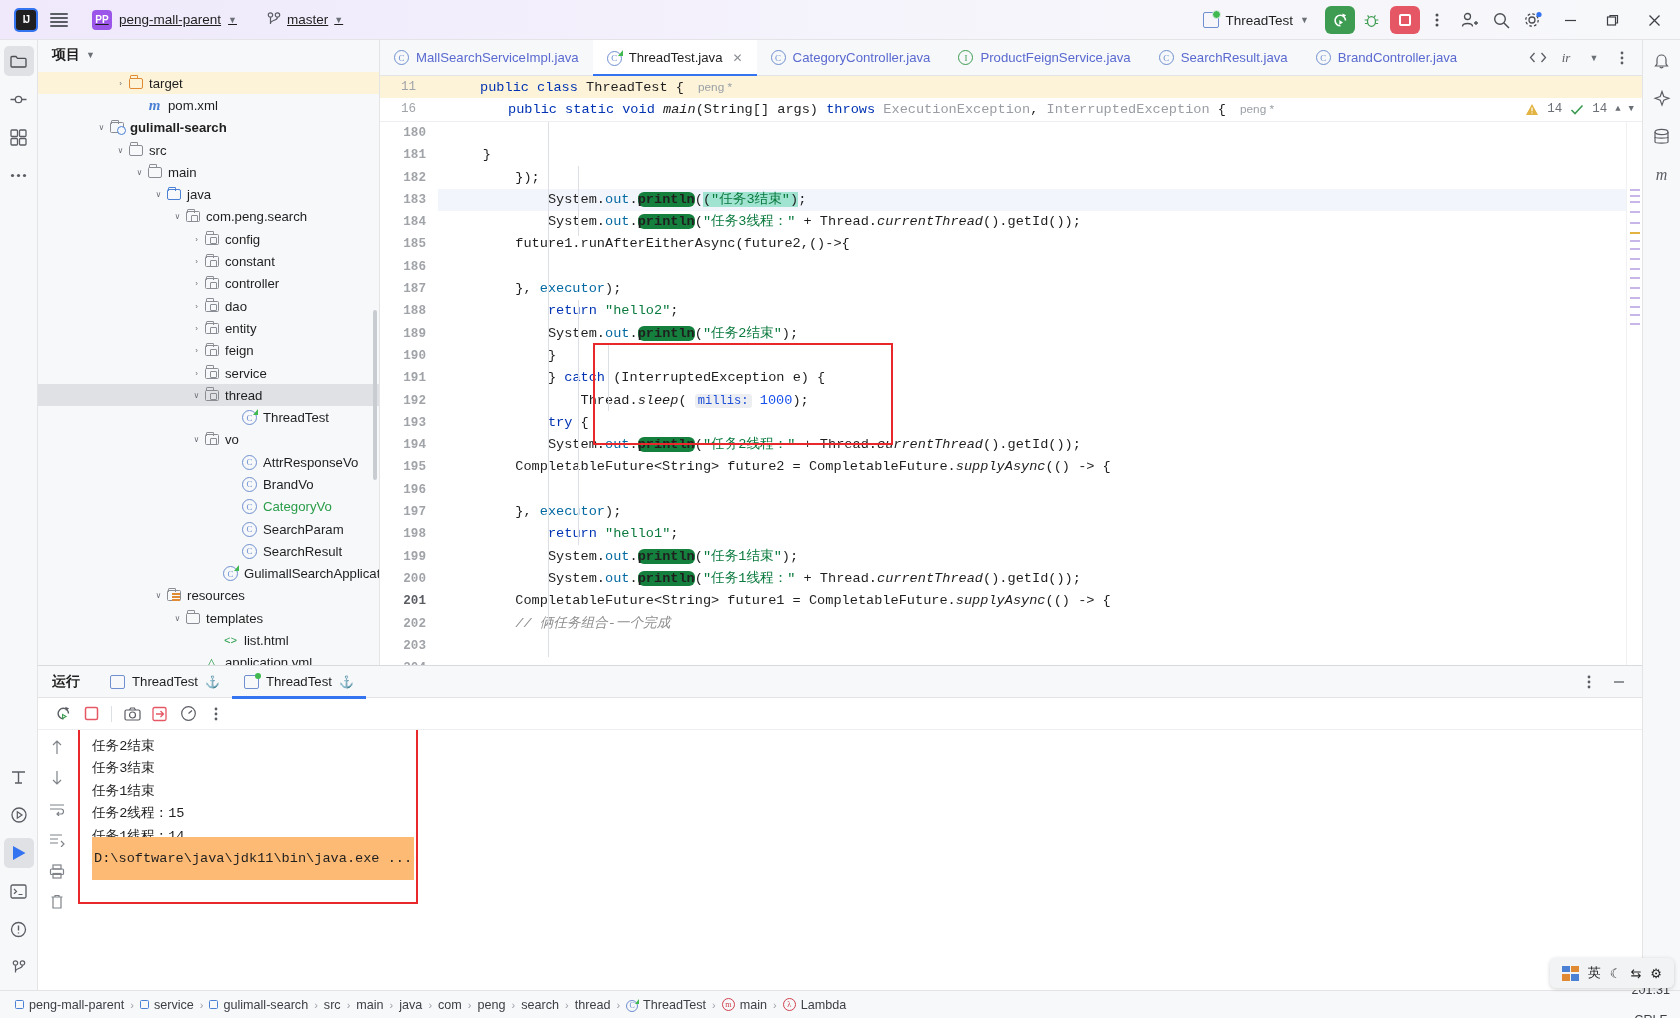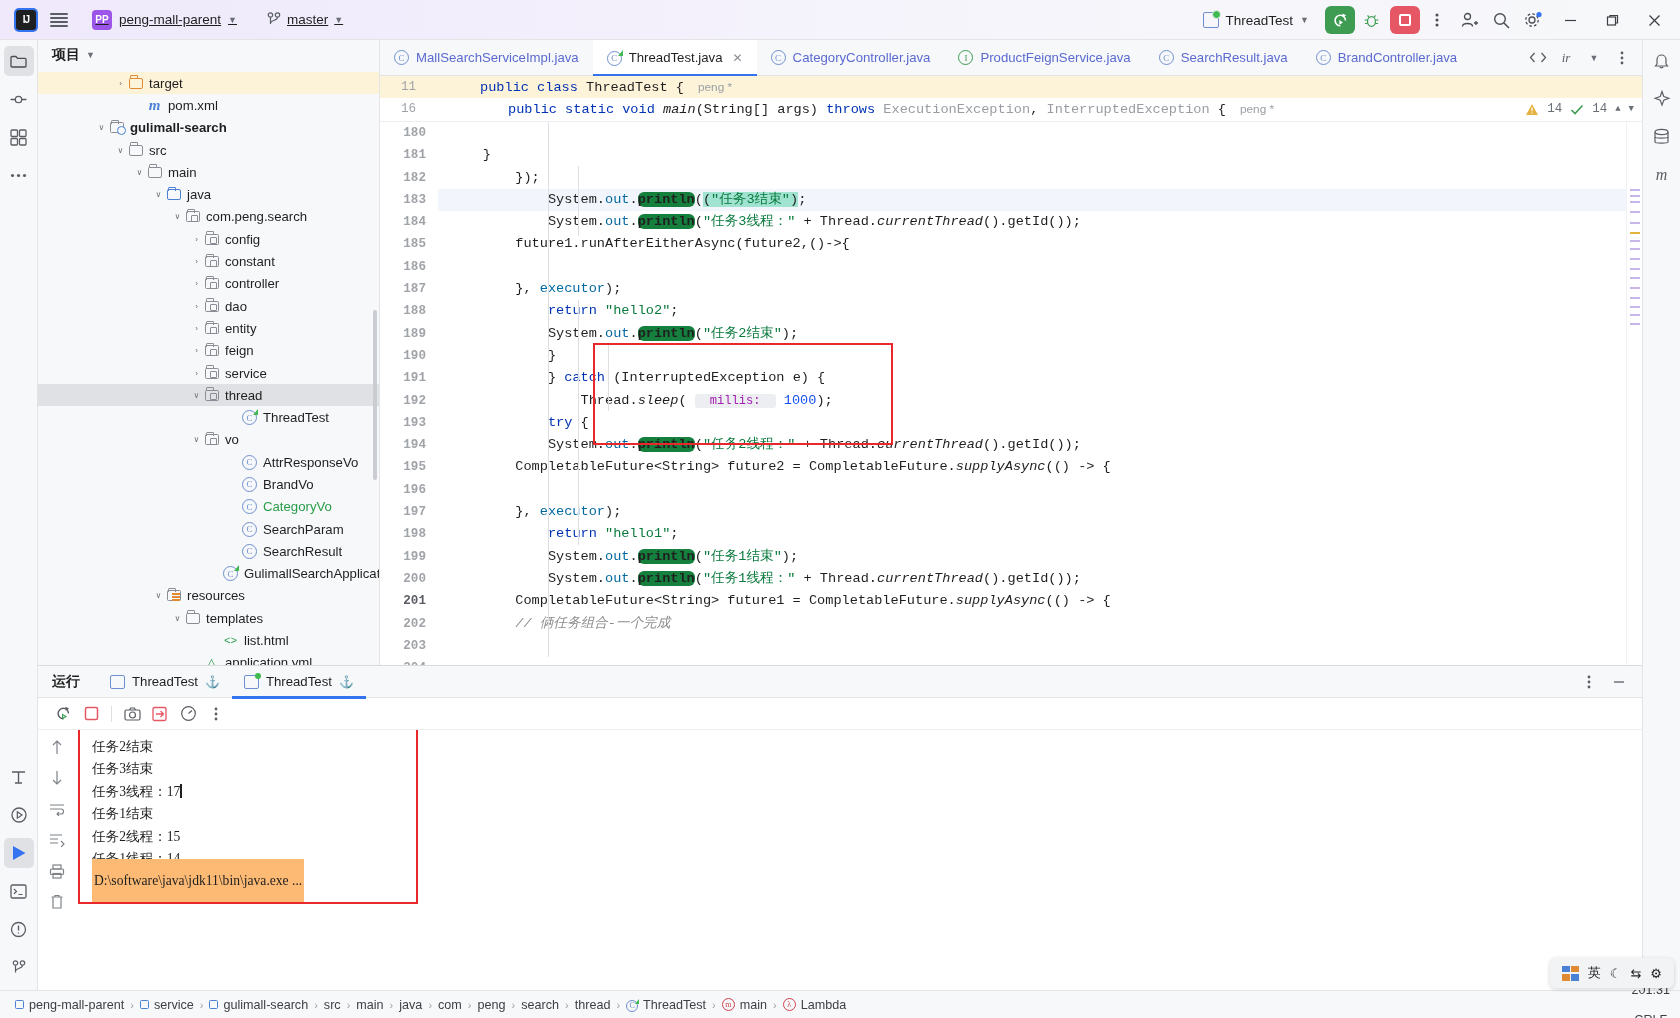--- a/index.html
+++ b/index.html
@@ -130,21 +130,21 @@
   .codecol{ flex:1 1 auto; position:relative; min-width:0; overflow:hidden;}
   .cline{ height:22.3px; line-height:22.3px; font-family:"Liberation Mono", monospace; font-size:13.6px;
           white-space:pre; color:#1f1f1f; padding-left:12px; }
   .cline.cur{ background:#f2f5fb; }
   .indent-guide{ position:absolute; width:1px; background:#dcdfe3; }
   .kw{ color:#0033b3; } .str{ color:#0a7a3e; } .num{ color:#1750eb; }
   .fld{ color:#0369a1; } .mth-i{ color:#1f1f1f; font-style:italic;}
   .cmt{ color:#8c8c8c; font-style:italic; } .greyt{ color:#999da3; }
   .hl-id{ background:#15803d; border-radius:6px;font-weight:bold; }
   .sel-txt{ background:#9fe3d0; }
-  .hint{ background:#eceef1; color:#a21caf; border-radius:3px; padding:0 15px; font-size:12.1px;}
+  .hint{ background:#eceef1; color:#1d4ed8; border-radius:3px; padding:0 3px; font-size:12.1px;}
   .redbox{ position:absolute; border:2.5px solid #e8282b; pointer-events:none; }
 
   
   .markers{ width:16px; flex:0 0 16px; background:#fff; position:relative; border-left:1px solid #f0f1f3;}
   .mk{ position:absolute; right:2px; width:10px; height:2px; }
 
   
   .runpanel{ flex:0 0 325px; display:flex; flex-direction:column; background:#fff;
              border-top:1px solid #d9dadd; position:relative; }
   .runhead{ height:32px; flex:0 0 32px; display:flex; align-items:center; padding-left:14px; gap:0;
@@ -159,21 +159,21 @@
 
   .runtoolbar{ height:32px; flex:0 0 32px; display:flex; align-items:center; gap:2px; padding-left:12px;
                background:#fff; border-bottom:1px solid #eceef1;}
   .rtb{ width:26px;height:26px;display:flex;align-items:center;justify-content:center;border-radius:4px;cursor:pointer;color:#5a5d63;}
   .rtb-sep{ width:1px;height:16px;background:#dcdfe3;margin:0 5px;}
 
   .runbody{ flex:1 1 auto; display:flex; min-height:0; position:relative; }
   .consrail{ width:38px;flex:0 0 38px;display:flex;flex-direction:column;align-items:center;padding-top:6px;gap:9px;color:#7f8389;}
   .cr-ico{ width:22px;height:22px;display:flex;align-items:center;justify-content:center;border-radius:4px;cursor:pointer;}
   .console{ flex:1 1 auto; position:relative; padding-top:6px; padding-left:16px; min-width:0; overflow:hidden;}
-  .coline{ height:22.4px; line-height:22.4px; font-family:Liberation Serif, serif; font-size:13.6px; white-space:pre;}
+  .coline{ height:22.4px; line-height:22.4px; font-family:Liberation Mono, monospace; font-size:13.6px; white-space:pre;}
   .coline.cmd{ color:#1f1f1f; }
   .cmd-bg{ background:#fdba74; padding:14px 2px; }
   .caret{ display:inline-block; width:1.5px; height:14px; background:#1f1f1f; vertical-align:-2px; }
 
   
   .statusbar{ height:28px; flex:0 0 28px; display:flex; align-items:center; background:#f7f8fa;
               border-top:1px solid #e4e4e7; padding:0 10px; font-size:12.6px; color:#3c3f44; gap:0;}
   .crumb{ display:flex; align-items:center; gap:5px; padding:0 5px; cursor:pointer; border-radius:3px; white-space:nowrap;}
   .crumb-sep{ color:#9aa0a6; font-size:11px; padding:0 1px;}
   .sq-blue{ width:9px;height:9px;border:1.4px solid #4a81d4;border-radius:1.5px;}
@@ -858,21 +858,20 @@
               </div>
             <div class="cr-ico">
                 <svg width="14" height="16" viewBox="0 0 14 16">
                   <path d="M1.5 3 H12.5 M5 3 V1.5 H9 V3 M3 3 V14 H11 V3" fill="none" stroke="#7f8389" stroke-width="1.2"></path>
                 </svg>
               </div>
           </div>
           <div class="console" id="console">
               <div class="coline">任务2结束</div>
               <div class="coline">任务3结束</div>
-              <div class="coline">任务3线程：17<span class="caret"></span></div>
               <div class="coline">任务1结束</div>
               <div class="coline">任务2线程：15</div>
               <div class="coline">任务1线程：14</div>
               <div class="coline cmd"><span class="cmd-bg">D:\software\java\jdk11\bin\java.exe ...</span></div>
 
           <div class="redbox" style="left:2px; top:-2px; width:340px; height:176px;"></div>
             </div>
         </div>
       </div>
     </div>

